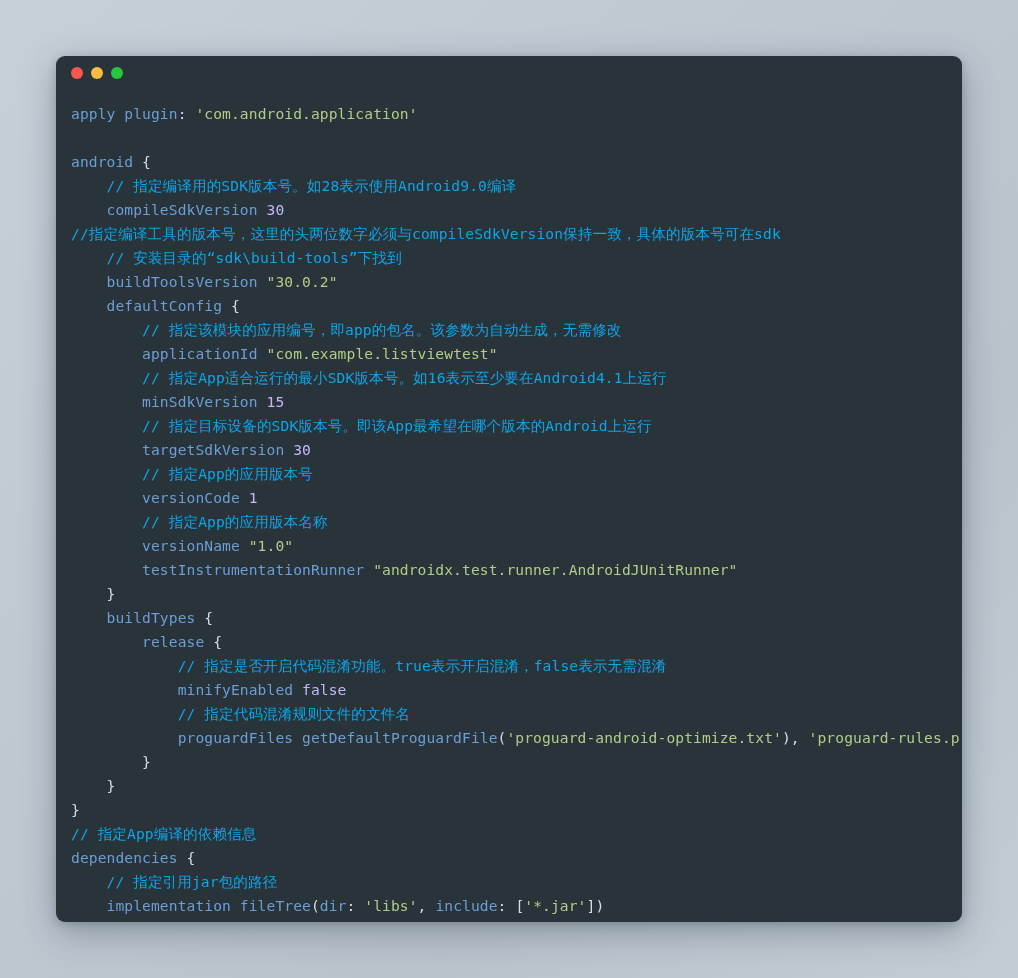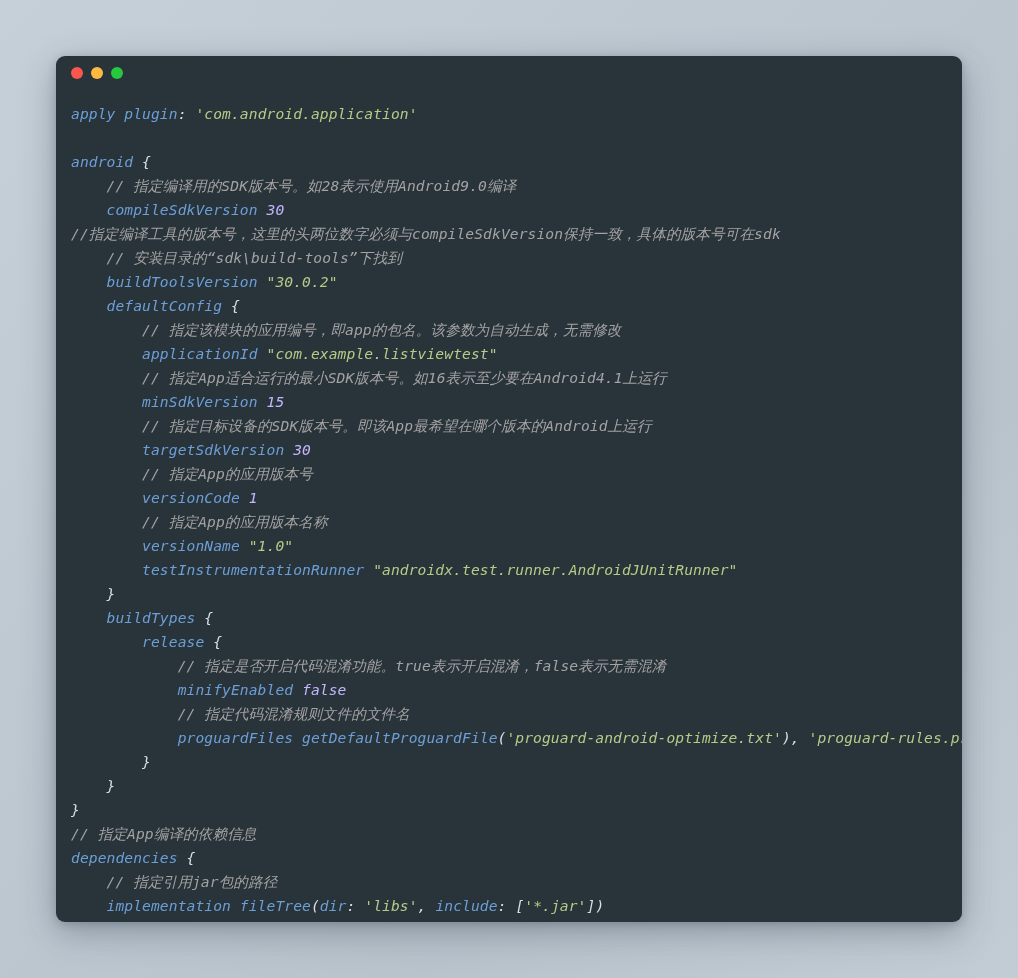--- a/index.html
+++ b/index.html
@@ -19,21 +19,20 @@
     position: absolute;
     left: 56px;
     top: 56px;
     width: 906px;
     height: 866px;
     background: #29333a;
     border-radius: 9px;
     box-shadow: 0 10px 34px rgba(40, 55, 70, 0.35),
                 0 2px 8px rgba(40, 55, 70, 0.22);
     overflow: hidden;
-    font-style: italic;
   }
 
   .titlebar {
     height: 34px;
     display: flex;
     align-items: center;
     padding-left: 15px;
     box-sizing: border-box;
   }
   .dot {
@@ -64,21 +63,21 @@
   }
   .line.blank { height: 24px; }
 
   
   .kw   { color: #6b9fd6; }   
   .str  { color: #b3cc87; }   
   .num  { color: #e0695f; }   
   .cmt  { color: #6c7b85; }   
   .pn   { color: #d9dee3; }   
 </style>
-<style>.kw{color:#6b9fd6}.str{color:#b3cc87}.num{color:#c4b5fd}.cmt{color:#a3a3a3}.pn{color:#d9dee3}.code{color:#d7dde2}</style></head>
+<style>.kw{color:#6b9fd6}.str{color:#b3cc87}.num{color:#c4b5fd}.cmt{color:#0ea5e9}.pn{color:#d9dee3}.code{color:#d7dde2}</style></head>
 <body>
 
 <div class="window" style="background: rgb(41, 51, 58);">
 
   <div class="titlebar">
     <span class="dot dot-close" style="background: rgb(249, 87, 77);"></span>
     <span class="dot dot-min" style="background: rgb(252, 187, 64);"></span>
     <span class="dot dot-max" style="background: rgb(39, 199, 63);"></span>
   </div>
 

